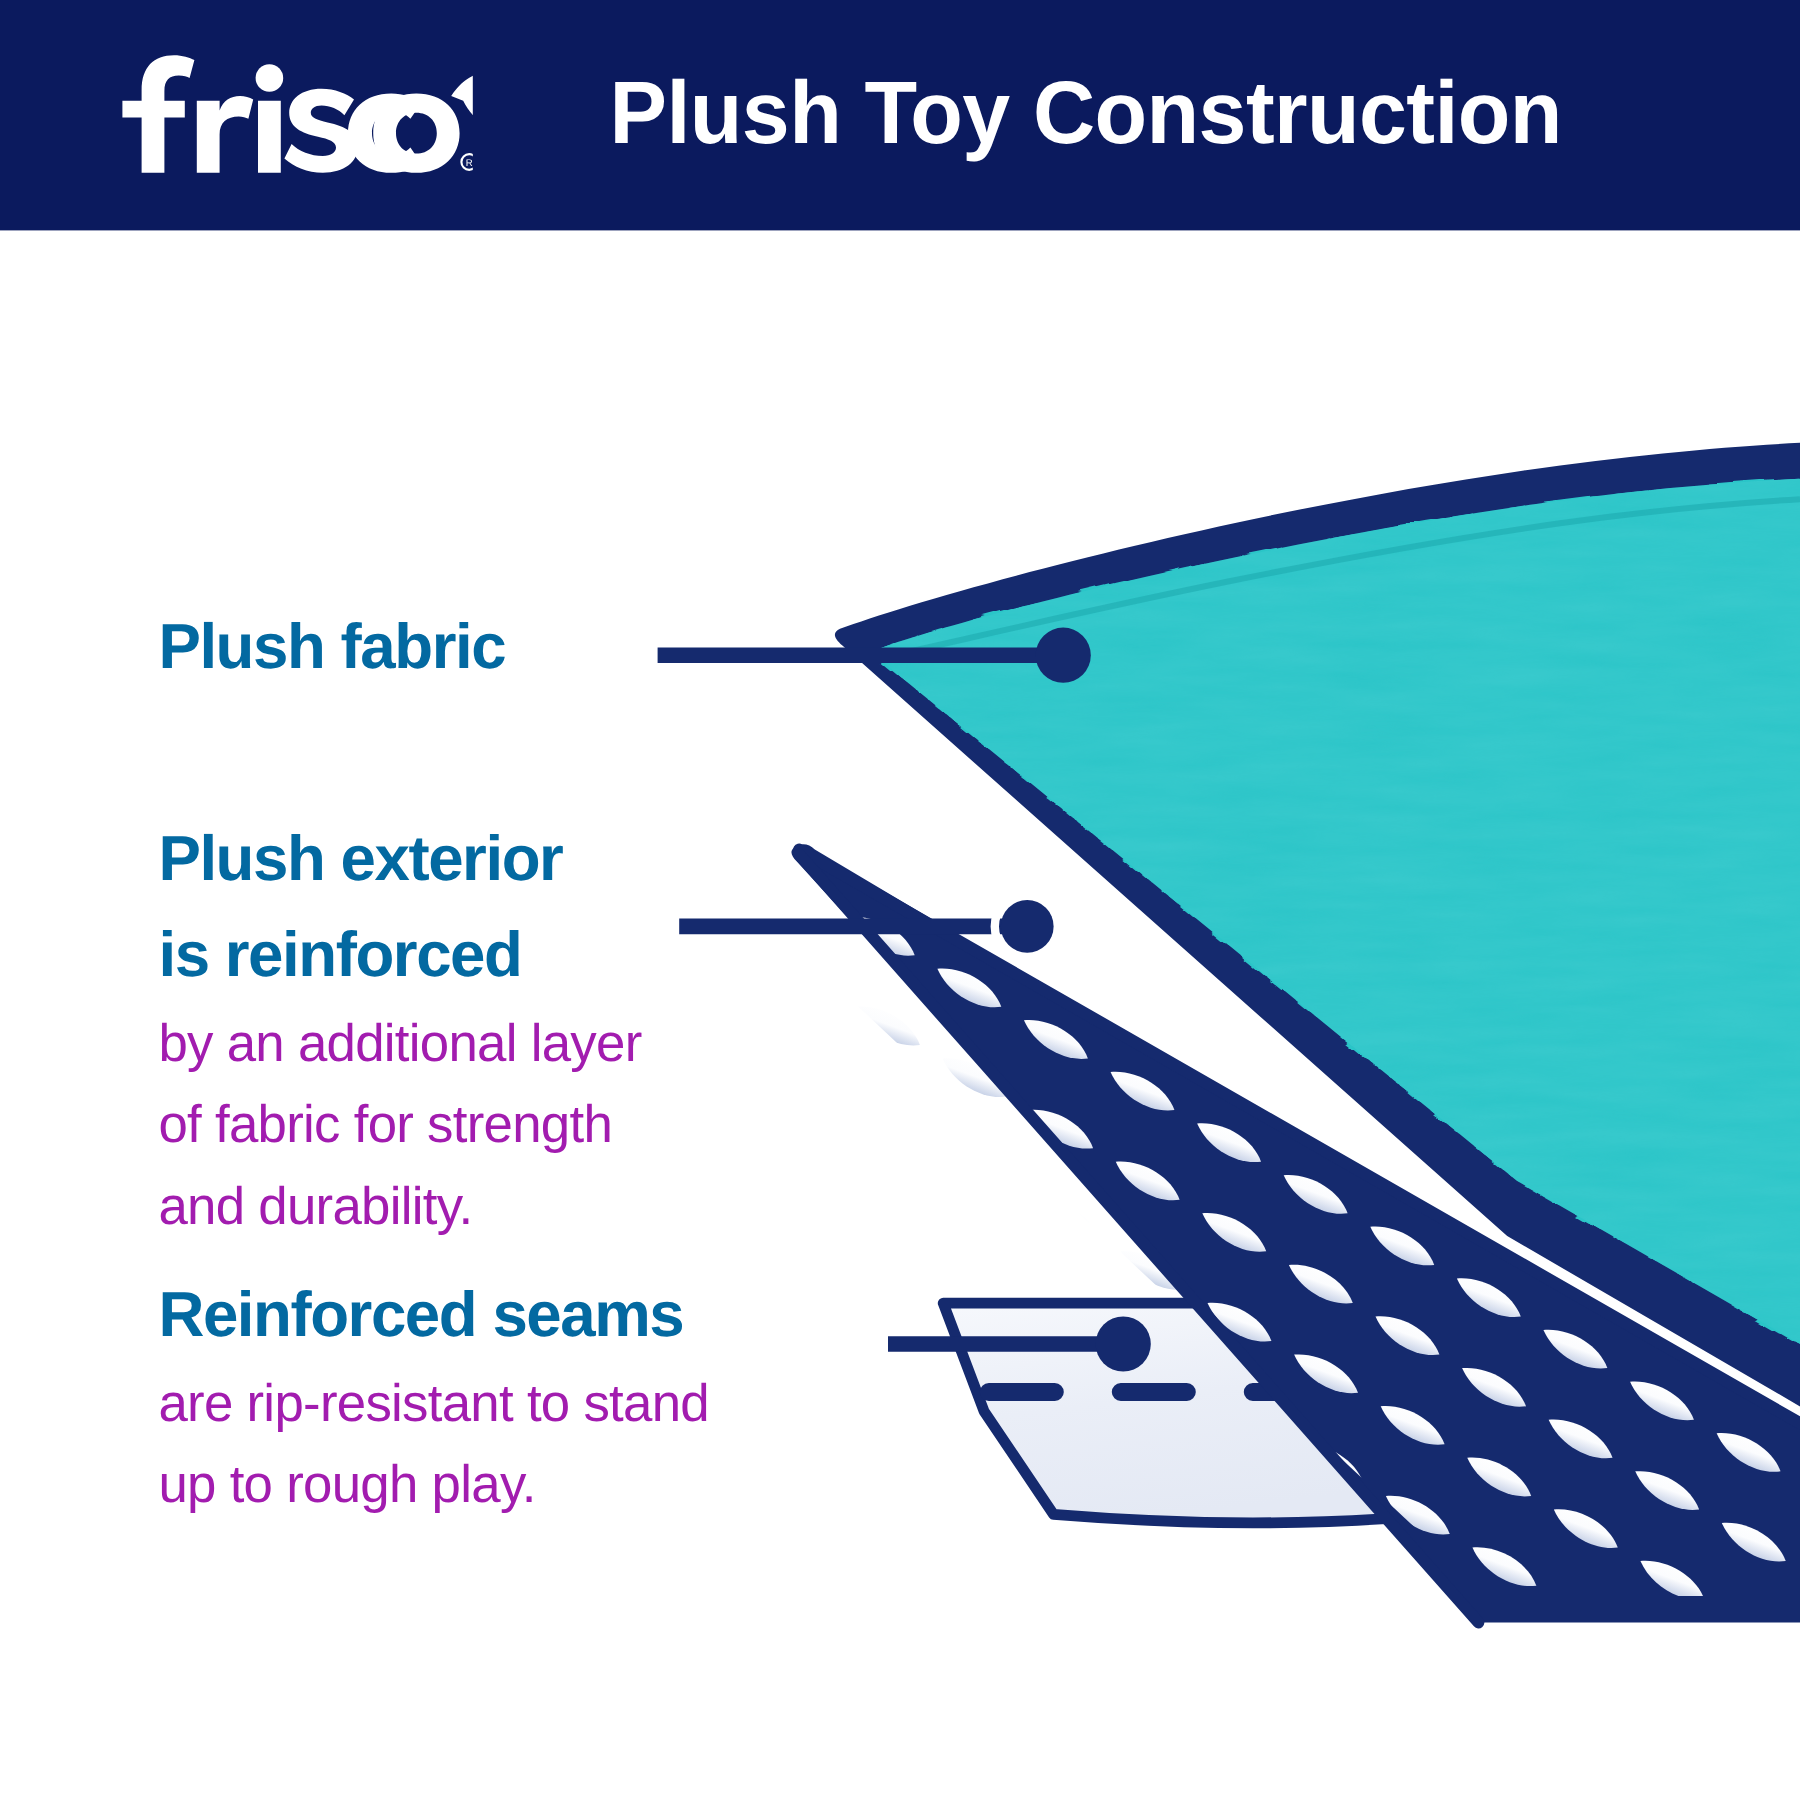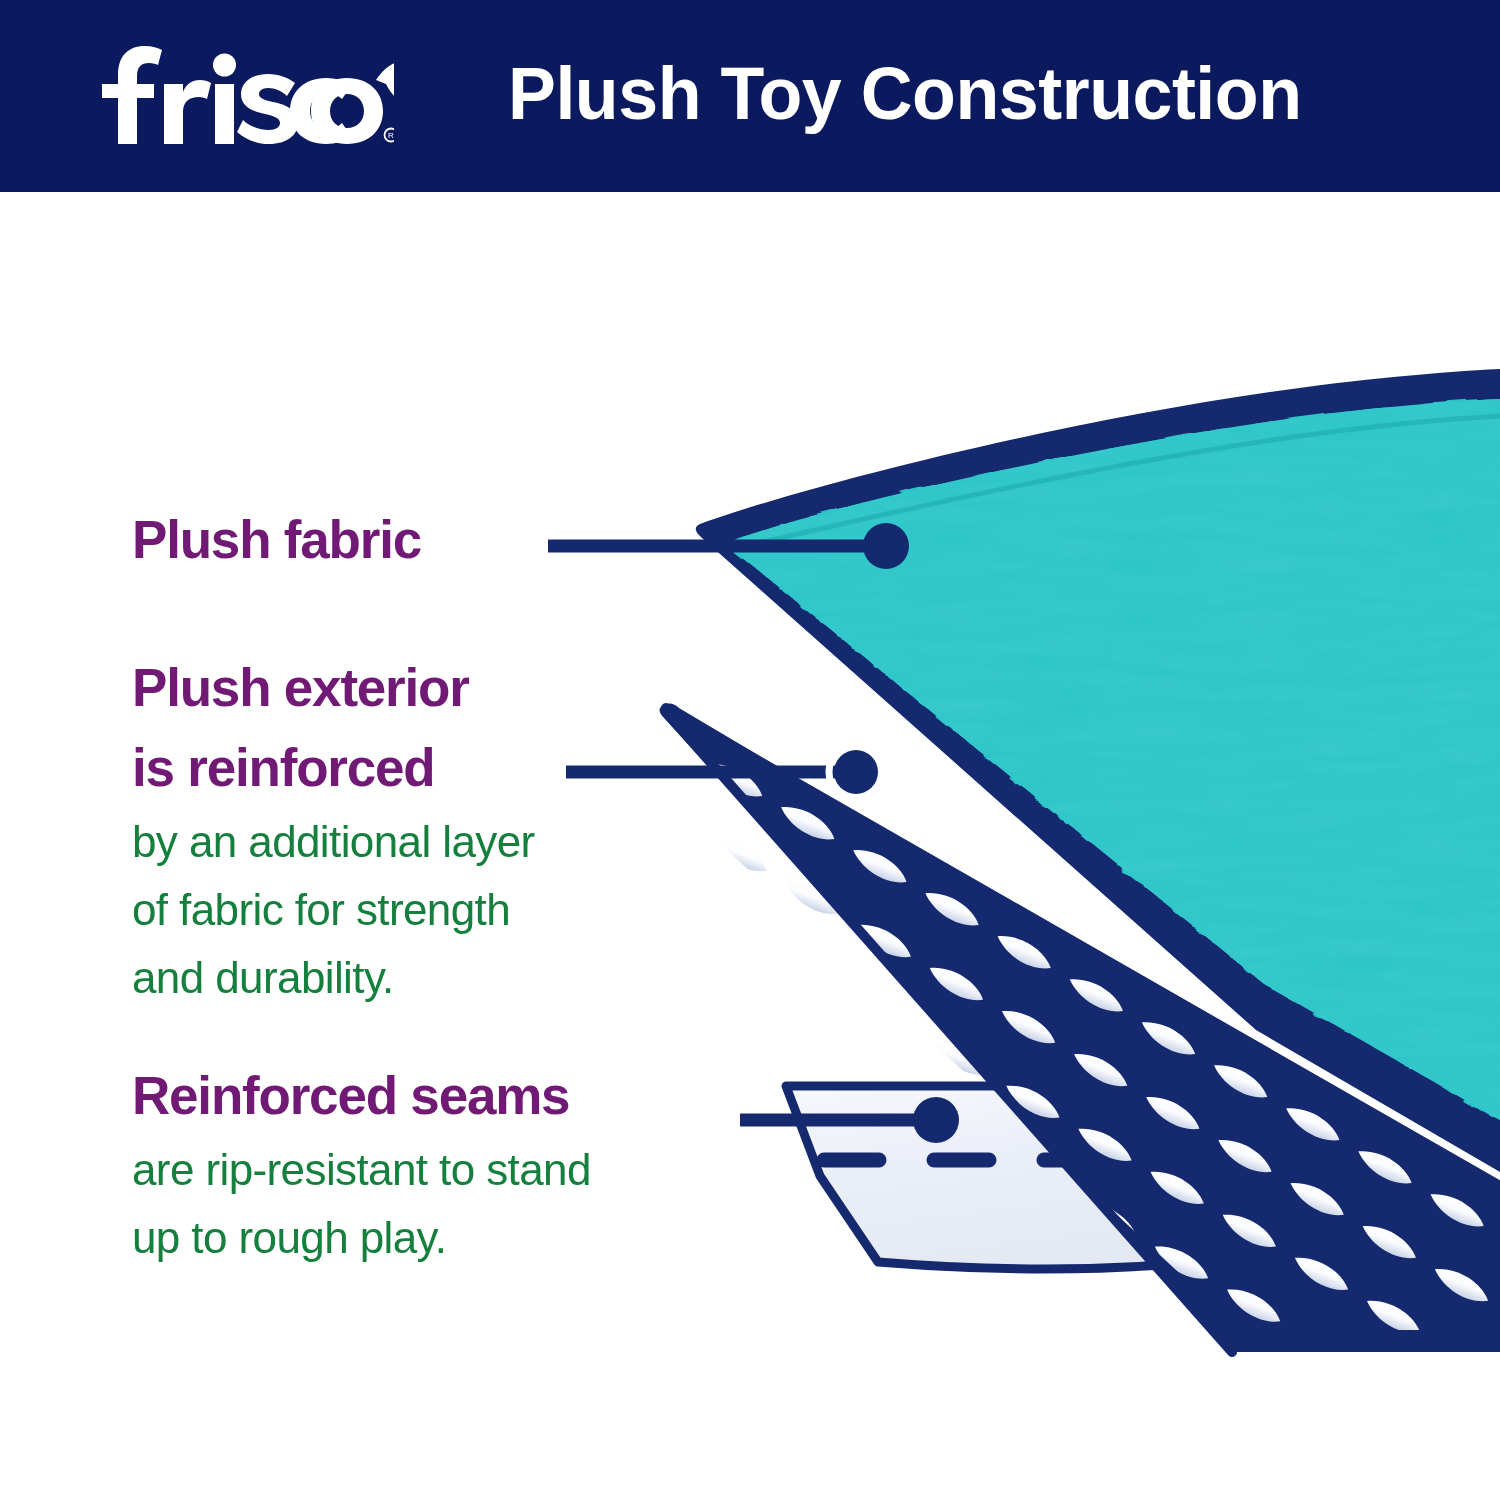--- a/index.html
+++ b/index.html
@@ -60,34 +60,34 @@
   .callout-block {
     position: absolute;
     left: 132px;
     color: #152a6e;
   }
   .callout-head {
     font-size: 53px;
     font-weight: 700;
     line-height: 80px;
     letter-spacing: -1.2px;
-    color: #701a75;
+    color: #0369a1;
     white-space: pre-line;
   }
   .callout-body {
     font-size: 44px;
     font-weight: 400;
     line-height: 68px;
     letter-spacing: -0.6px;
-    color: #15803d;
+    color: #a21caf;
     white-space: pre-line;
   }
 
   #callout-1 { top: 500px; }
-  #callout-2 { top: 648px; }
+  #callout-2 { top: 676px; }
   #callout-3 { top: 1056px; }
 
   
   #illustration {
     position: absolute;
     left: 0; top: 0;
     width: 1500px;
     height: 1500px;
     pointer-events: none;
   }

